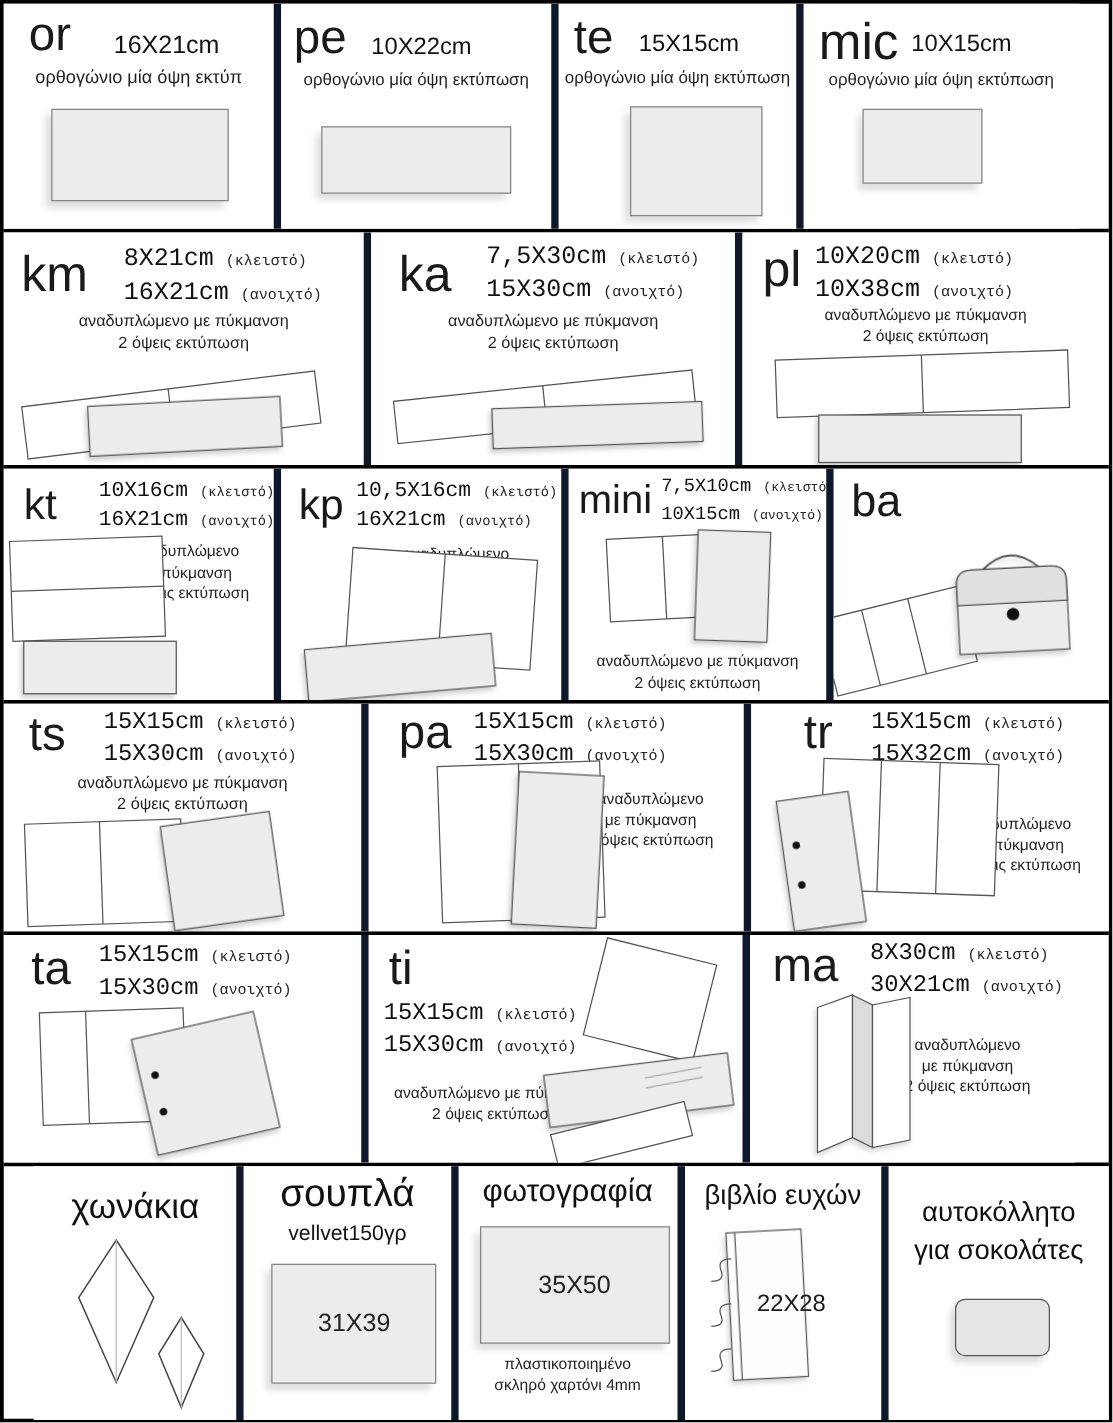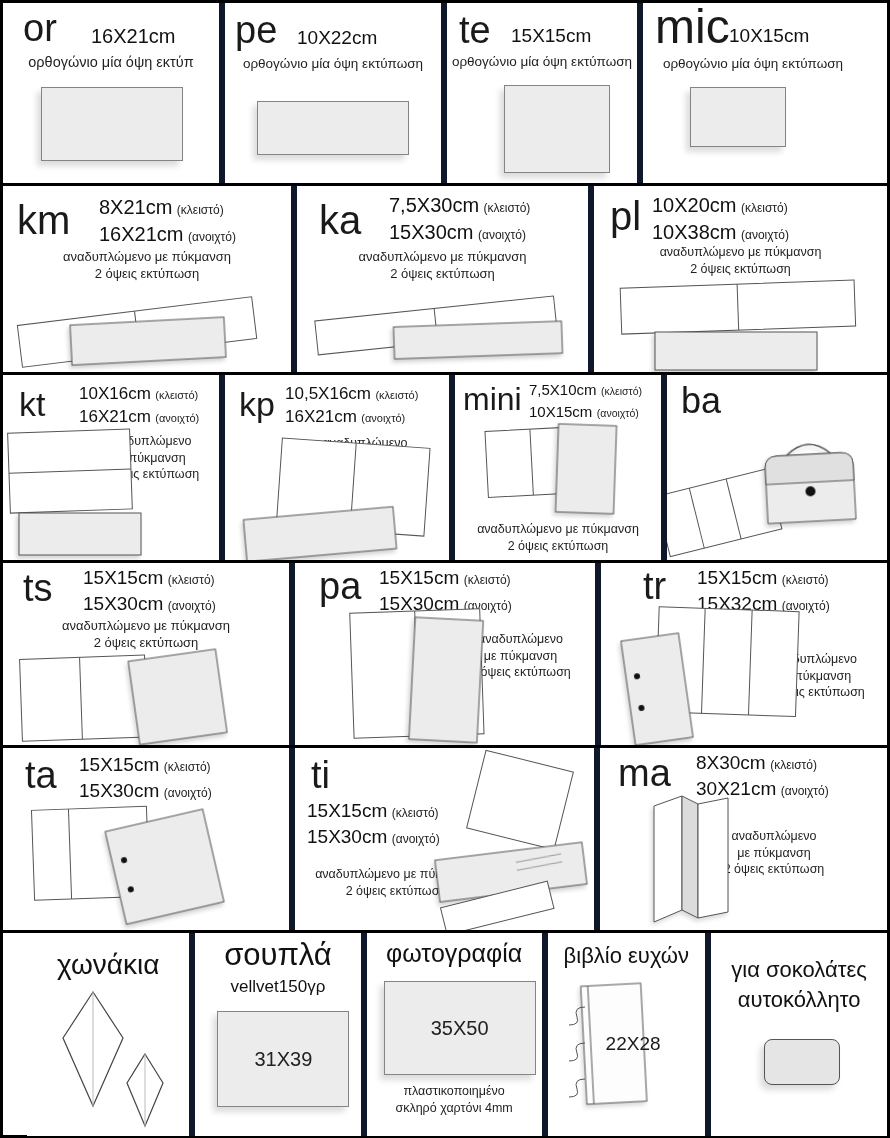--- a/index.html
+++ b/index.html
@@ -5,21 +5,21 @@
   * { margin:0; padding:0; box-sizing:border-box; }
   html,body { background:#fff; }
   body { font-family:"Liberation Sans","DejaVu Sans",sans-serif; color:#1a1a1a; }
   .sheet { width:890px; height:1138px; border:3px solid #000; background:#fff; position:relative; }
   .row { display:flex; border-bottom:3px solid #000; }
   .row:last-child { border-bottom:none;padding-left:24px; }
   .cell { position:relative; border-right:6px solid #0f172a; overflow:hidden; background:#fff; }
   .cell:last-child { border-right:none; }
   .code { position:absolute; font-size:38px; line-height:1; color:#1a1a1a; letter-spacing:0; }
   .sizes { position:absolute; }
-  .szline { white-space:nowrap; line-height:1.35; }
+  .szline { white-space:nowrap; line-height:1.35;font-family:Liberation Mono, monospace; }
   .sz { font-size:19px; color:#111; }
   .note { font-size:12px; color:#222; }
   .desc { position:absolute; font-size:13px; color:#1e1e1e; line-height:1.32; }
   .center { text-align:center; }
   .rect-draw { position:absolute; background:#ececec; border:1px solid #848484;
                box-shadow:-4px 5px 6px rgba(0,0,0,.14);
                display:flex; align-items:center; justify-content:center; }
   .rect-draw span { font-size:20px; color:#222; }
   svg.draw { position:absolute; overflow:visible; }
   .abs { position:absolute; }
@@ -47,21 +47,21 @@
     </div>
 
     <div class="cell" style="width:196px">
       <span class="code" style="left:12px;top:8px">te</span>
       <span class="sz abs" style="left:64px;top:22px">15X15cm</span>
       <div class="desc center" style="left:0;top:50px;width:100%;font-size:13.5px">ορθογώνιο μία όψη εκτύπωση</div>
       <div class="rect-draw" style="left:57px;top:82px;width:106px;height:88px"></div>
     </div>
 
     <div class="cell" style="width:220px">
-      <span class="code" style="left:12px;top:0;font-size:48px">mic</span>
+      <span class="code" style="left:12px;top:10px;font-size:41px">mic</span>
       <span class="sz abs" style="left:86px;top:22px">10X15cm</span>
       <div class="desc center" style="left:0;top:52px;width:100%;font-size:13.5px">ορθογώνιο μία όψη εκτύπωση</div>
       <div class="rect-draw" style="left:47px;top:84px;width:96px;height:60px"></div>
     </div>
   </div>
 
   <div class="row" style="height:189px">
 
     <div class="cell" style="width:294px">
       <span class="code" style="left:14px;top:14px;font-size:40px">km</span>
@@ -390,20 +390,20 @@
         </g>
         <path d="M31 34 q-12 0 -8 10 q3 8 -8 8" fill="none" stroke="#555"></path>
         <path d="M31 70 q-12 0 -8 10 q3 8 -8 8" fill="none" stroke="#555"></path>
         <path d="M31 106 q-12 0 -8 10 q3 8 -8 8" fill="none" stroke="#555"></path>
       </svg>
       <span class="abs" style="left:58px;top:100px;font-size:19px">22X28</span>
     </div>
 
     <div class="cell" style="width:181px">
       <div class="title" style="top:22px;font-size:22px;line-height:1.35">
+        <div>αυτοκόλλητο</div>
         <div>για σοκολάτες</div>
-        <div>αυτοκόλλητο</div>
       </div>
       <div class="rect-draw" style="left:53px;top:106px;width:76px;height:46px;border-radius:8px;background:#e5e5e5;border-color:#555"></div>
     </div>
   </div>
 
 </div>
 
 </body></html>

